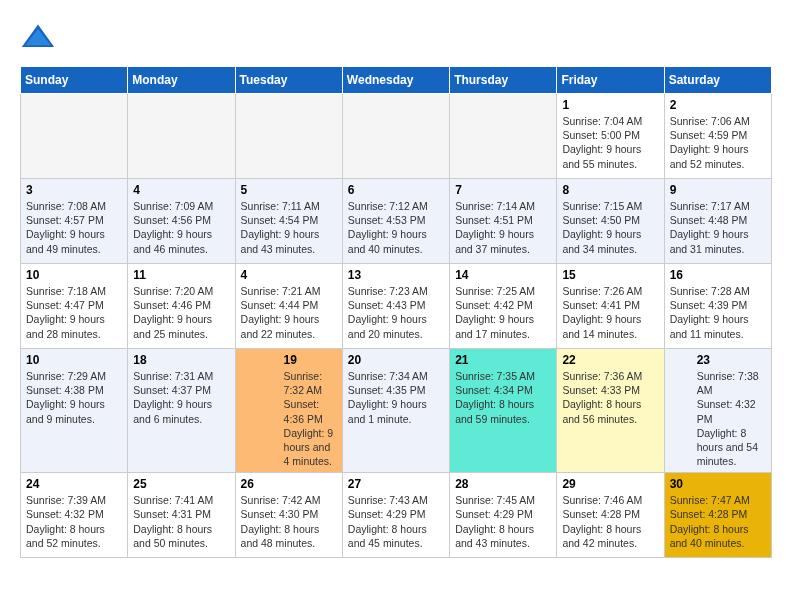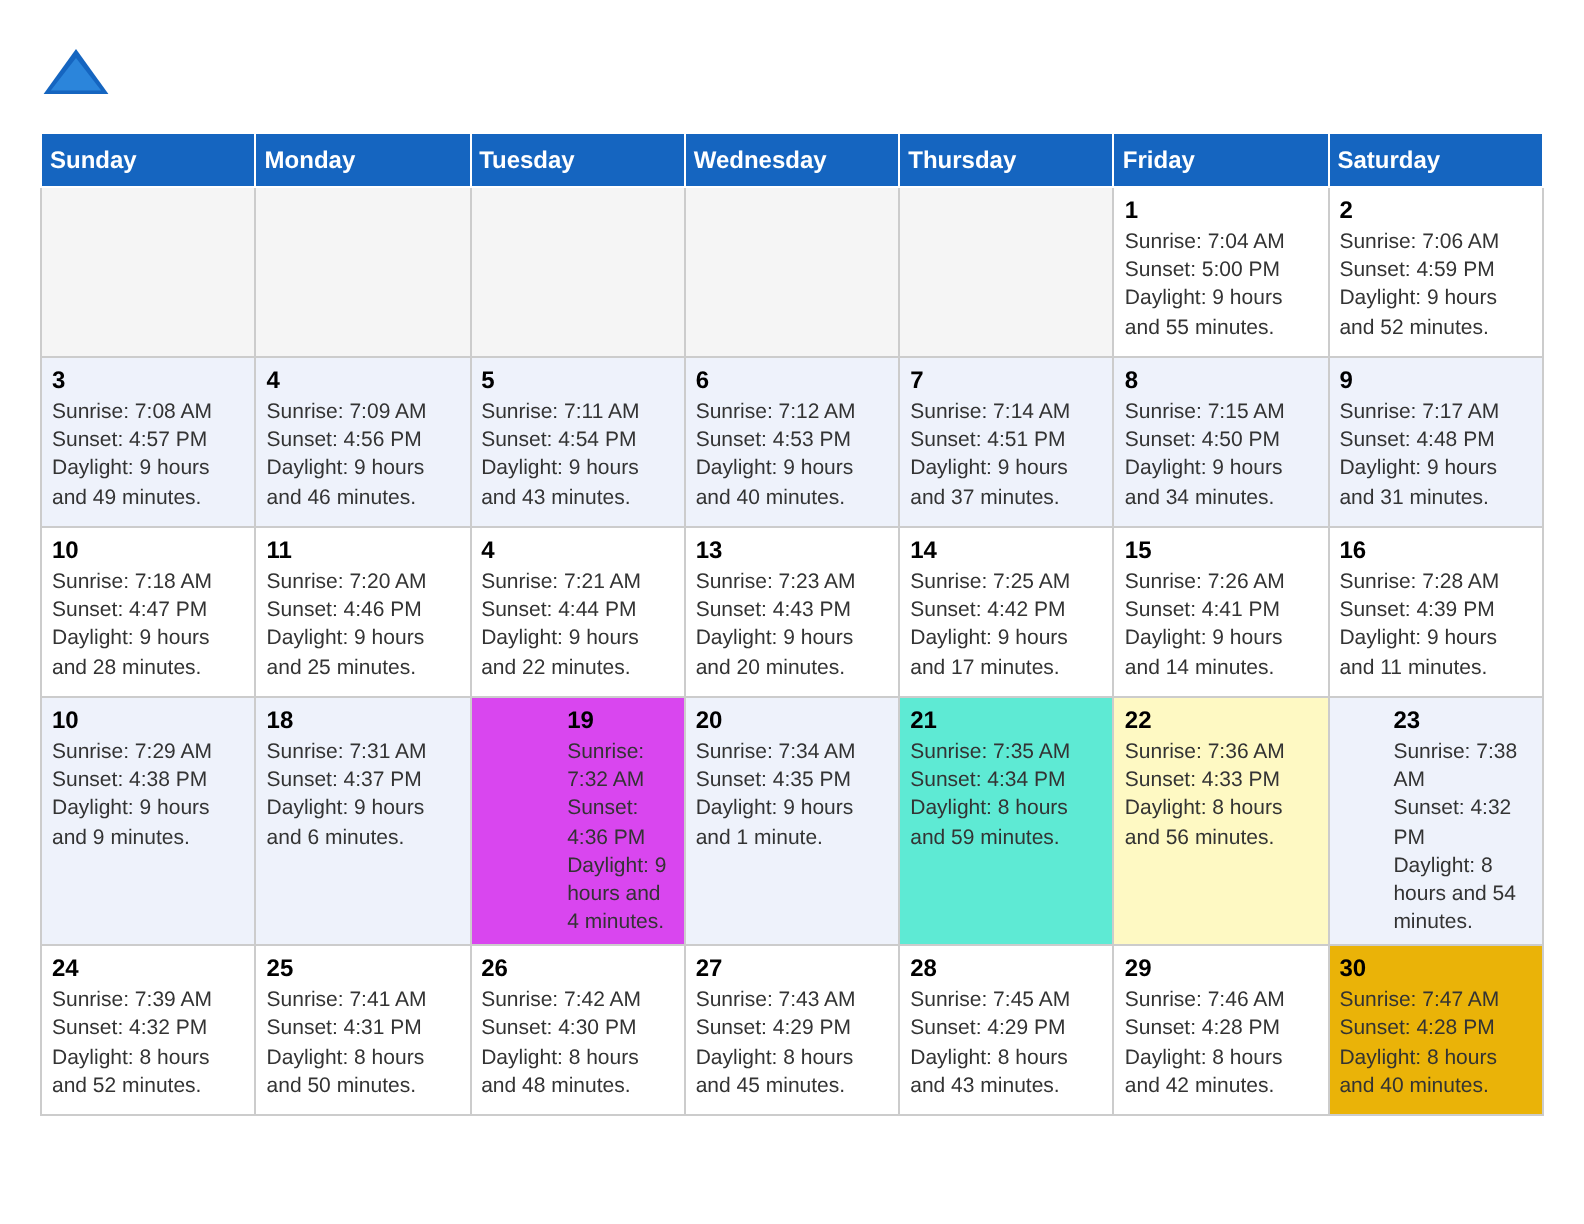--- a/index.html
+++ b/index.html
@@ -202,21 +202,21 @@
       </tr>
       <tr class="row-even">
         <td style="background: rgb(238, 242, 251);">
           <div class="day-number">10</div>
           <div class="day-info">Sunrise: 7:29 AM<br>Sunset: 4:38 PM<br>Daylight: 9 hours and 9 minutes.</div>
         </td>
         <td style="background: rgb(238, 242, 251);">
           <div class="day-number">18</div>
           <div class="day-info">Sunrise: 7:31 AM<br>Sunset: 4:37 PM<br>Daylight: 9 hours and 6 minutes.</div>
         </td>
-        <td style="background: #d946ef; padding-left: 48px;">
+        <td style="background: #fdba74; padding-left: 48px;">
           <div class="day-number">19</div>
           <div class="day-info">Sunrise: 7:32 AM<br>Sunset: 4:36 PM<br>Daylight: 9 hours and 4 minutes.</div>
         </td>
         <td style="background: rgb(238, 242, 251);">
           <div class="day-number">20</div>
           <div class="day-info">Sunrise: 7:34 AM<br>Sunset: 4:35 PM<br>Daylight: 9 hours and 1 minute.</div>
         </td>
         <td style="background: #5eead4;">
           <div class="day-number">21</div>
           <div class="day-info">Sunrise: 7:35 AM<br>Sunset: 4:34 PM<br>Daylight: 8 hours and 59 minutes.</div>

